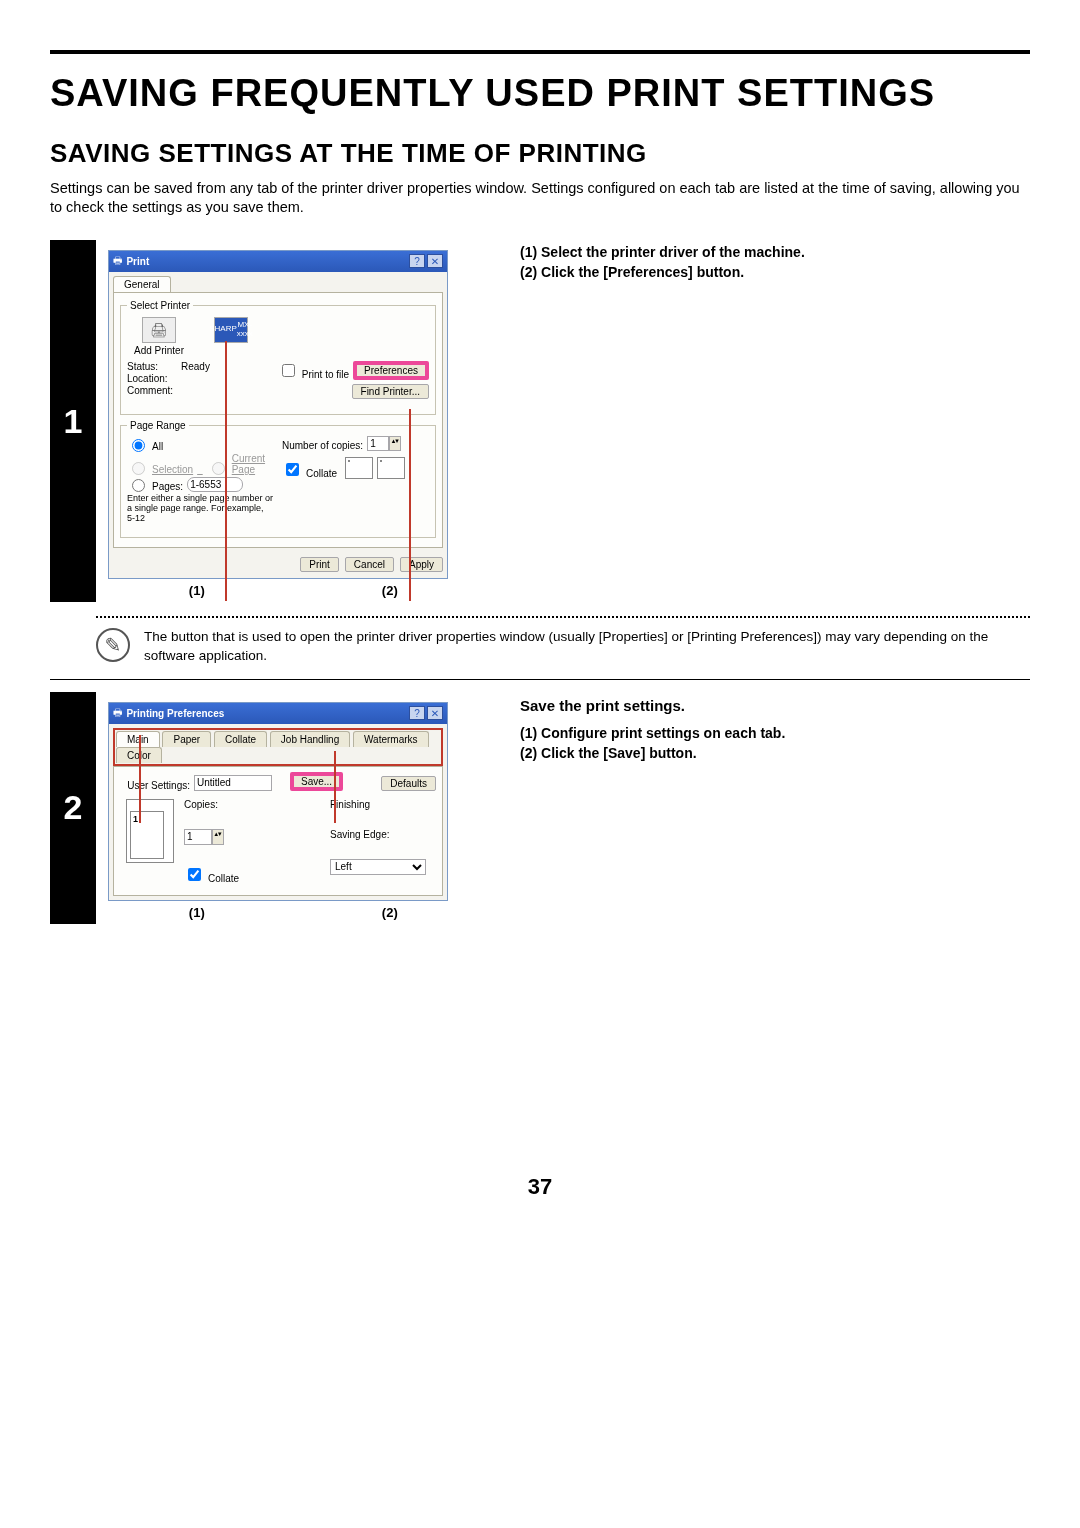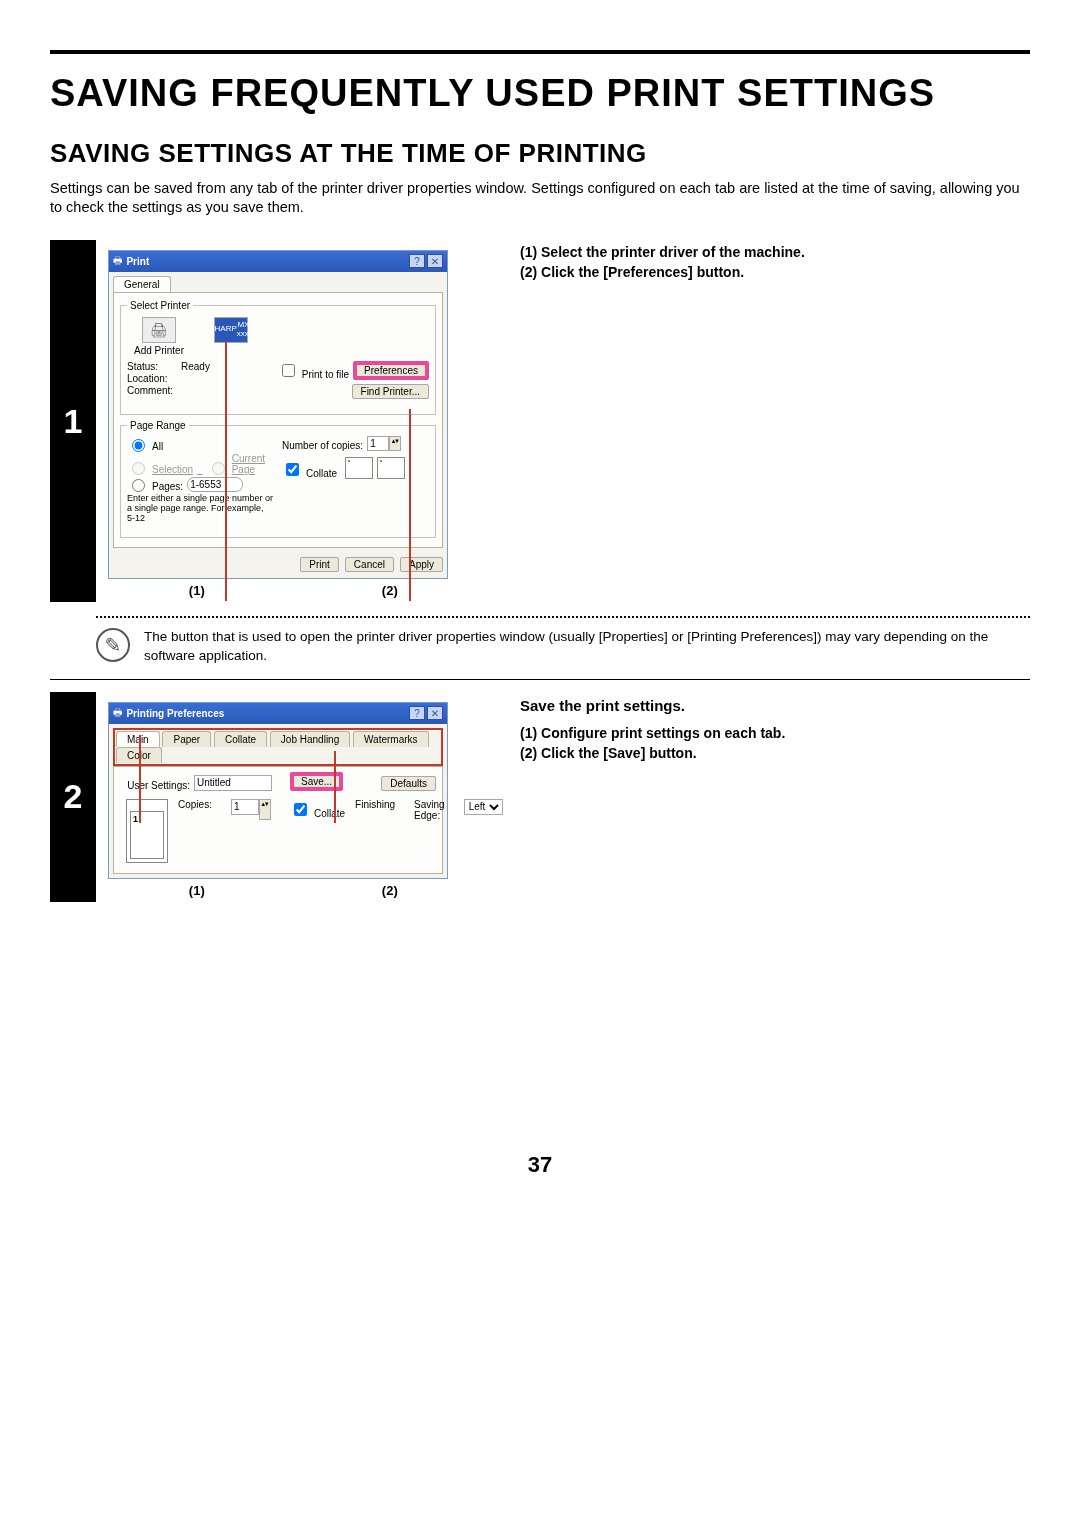--- a/index.html
+++ b/index.html
@@ -223,21 +223,21 @@
   
   .fig-wrap { position: relative; }
 
   
   .pref .body-row { display:flex; gap:10px; padding:4px 6px; align-items:flex-start; }
   .pref .thumb {
     width: 48px; height: 64px; border:1px solid #888; background:#fff;
     display:flex; align-items:flex-end; justify-content:flex-start;
   }
   .pref .thumb .pg { width:34px; height:48px; border:1px solid #888; margin:3px; display:flex; align-items:flex-start; font-size:9px; font-weight:bold; padding:2px; }
-  .pref .col { display:flex; flex-direction:row; gap:19px; font-size:10px; }
+  .pref .col { display:flex; flex-direction:column; gap:19px; font-size:10px; }
   .pref select, .pref input[type=text] {
     font-size:10px; height:16px; border:1px solid #a7a6aa; background:#fff;
   }
   .pref .hl-box { border:2px solid #c0392b; padding:1px; display:inline-block; }
 
 </style>
 </head>
 <body>
 
 <div class="page">

